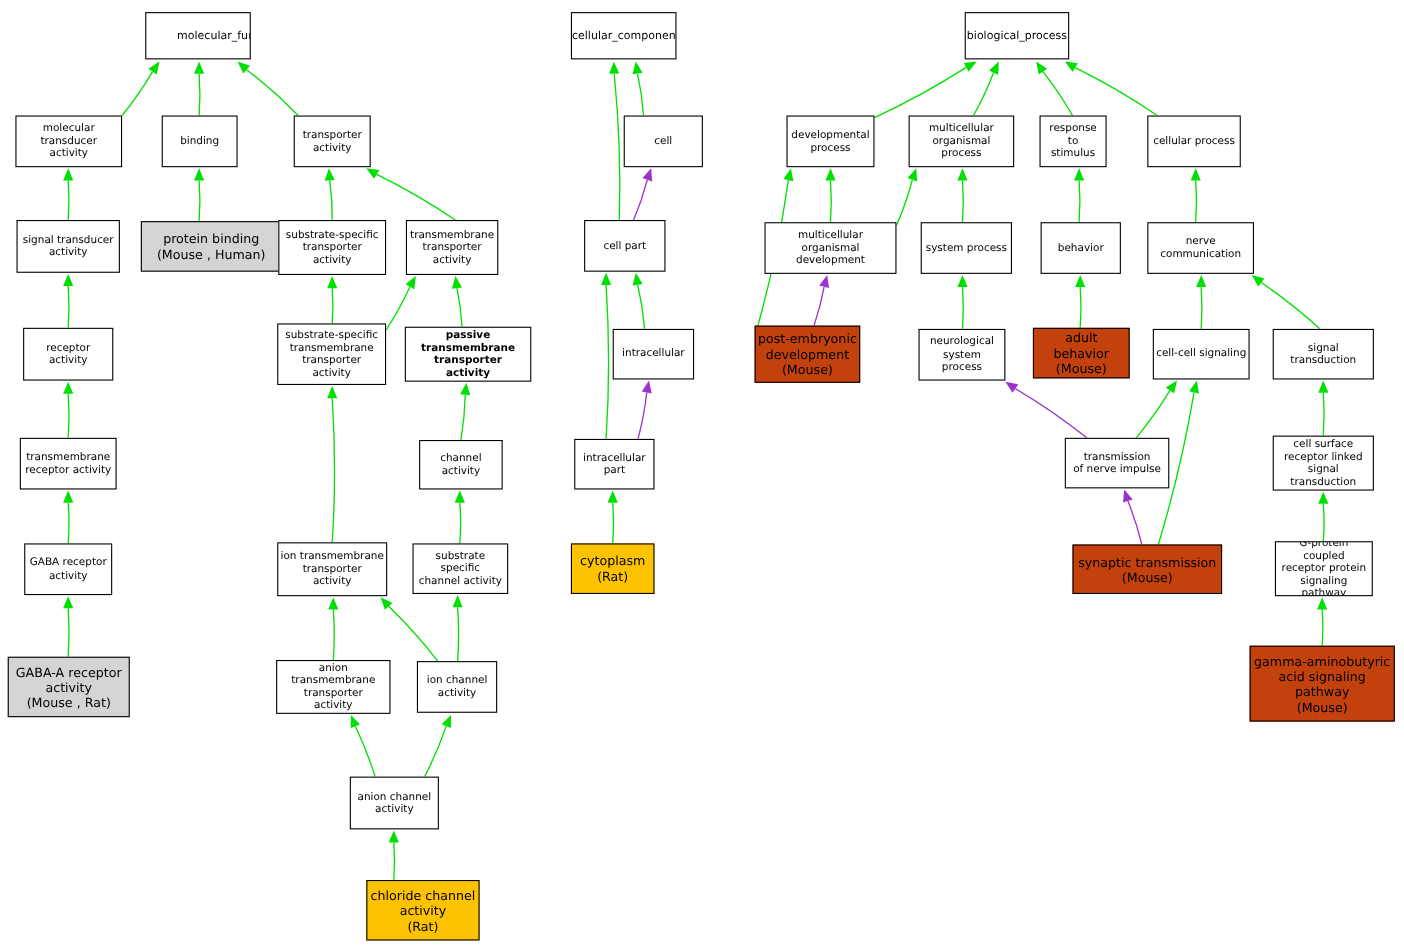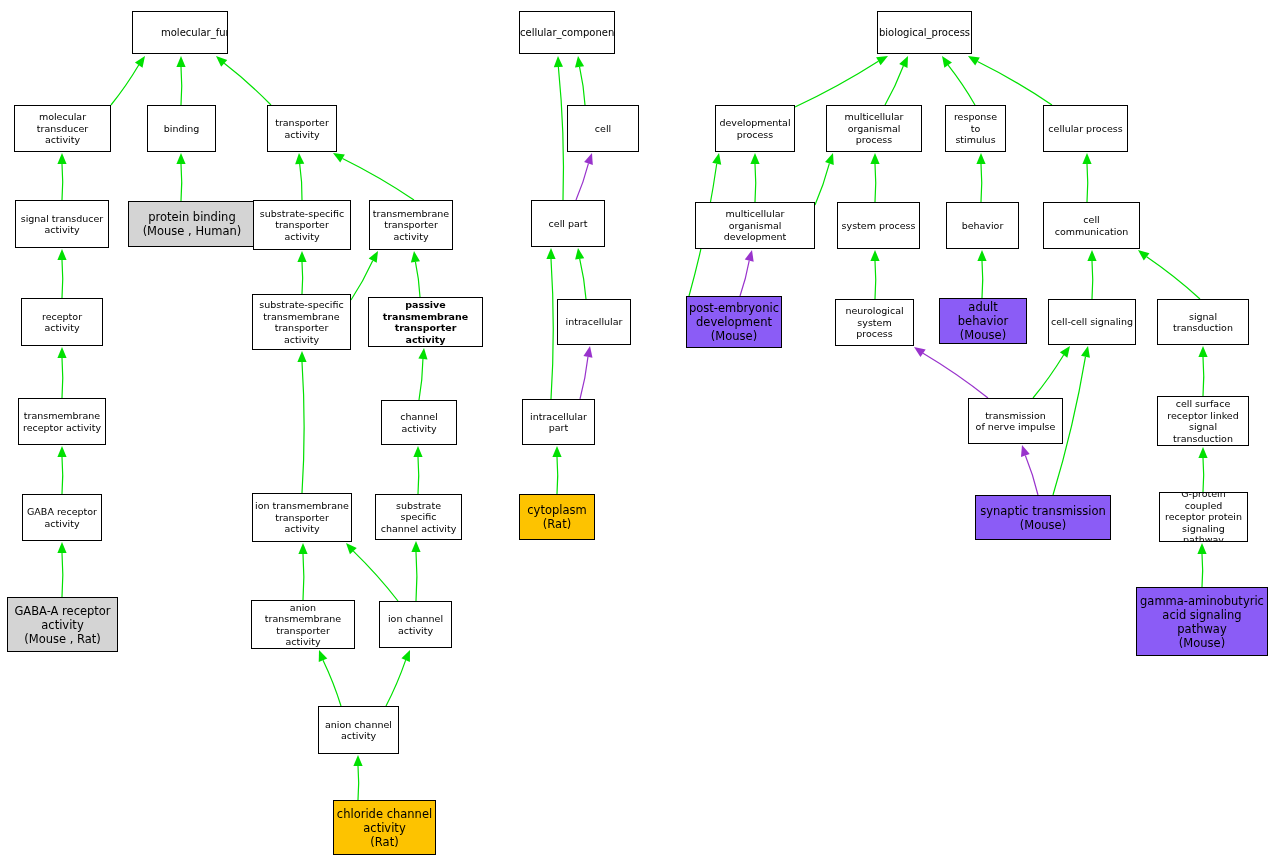--- a/index.html
+++ b/index.html
@@ -5,21 +5,21 @@
   html,body{margin:0;padding:0;background:#ffffff;}
   body{width:1276px;height:863px;overflow:hidden;font-family:"DejaVu Sans","Liberation Sans",sans-serif;}
   #canvas{position:relative;width:1276px;height:863px;}
   svg#edges{position:absolute;left:0;top:0;width:1276px;height:863px;pointer-events:none;}
   .node{position:absolute;box-sizing:border-box;border:1px solid #000000;background:#ffffff;
         display:flex;align-items:center;justify-content:center;text-align:center;
         font-size:9.5px;line-height:11.5px;color:#000000;overflow:hidden;}
   .node span{display:block;width:100%;padding:0 2px;}
   .node.gray{background:#d4d4d4;font-size:11.5px;line-height:14px;}
   .node.gold{background:#fdc300;font-size:11.5px;line-height:14px;}
-  .node.blue{background:#8b5cf6;font-size:11.5px;line-height:14px;}
+  .node.blue{background:#c2410c;font-size:11.5px;line-height:14px;}
   .node.root{font-size:10px;}
 </style>
 </head>
 <body>
 
 <div id="canvas">
   <svg id="edges" viewBox="0 0 1276 863">
       <g>
         <path d="M111,105 Q126.33455148486539,86.03873462475282 138.72910296973077,65.03746924950566" stroke="#00e000" stroke-width="1.2" fill="none"></path>
         <polygon points="145,56 142.50840829225132,67.65984437125462 134.94979764721023,62.41509412775671" fill="#00e000"></polygon>
@@ -329,21 +329,21 @@
       <div class="node white" style="left: 695px; top: 202px; width: 120px; height: 47px;">
         <span>multicellular<br>organismal development</span>
       </div>
       <div class="node white" style="left: 837px; top: 202px; width: 83px; height: 47px;">
         <span>system process</span>
       </div>
       <div class="node white" style="left: 946px; top: 202px; width: 73px; height: 47px;">
         <span>behavior</span>
       </div>
       <div class="node white" style="left: 1043px; top: 202px; width: 97px; height: 47px;">
-        <span>cell communication</span>
+        <span>nerve communication</span>
       </div>
       <div class="node blue" style="left: 686px; top: 296px; width: 96px; height: 52px;">
         <span>post-embryonic<br>development<br>(Mouse)</span>
       </div>
       <div class="node white" style="left: 835px; top: 299px; width: 79px; height: 47px;">
         <span>neurological<br>system process</span>
       </div>
       <div class="node blue" style="left: 939px; top: 298px; width: 88px; height: 46px;">
         <span>adult behavior<br>(Mouse)</span>
       </div>

